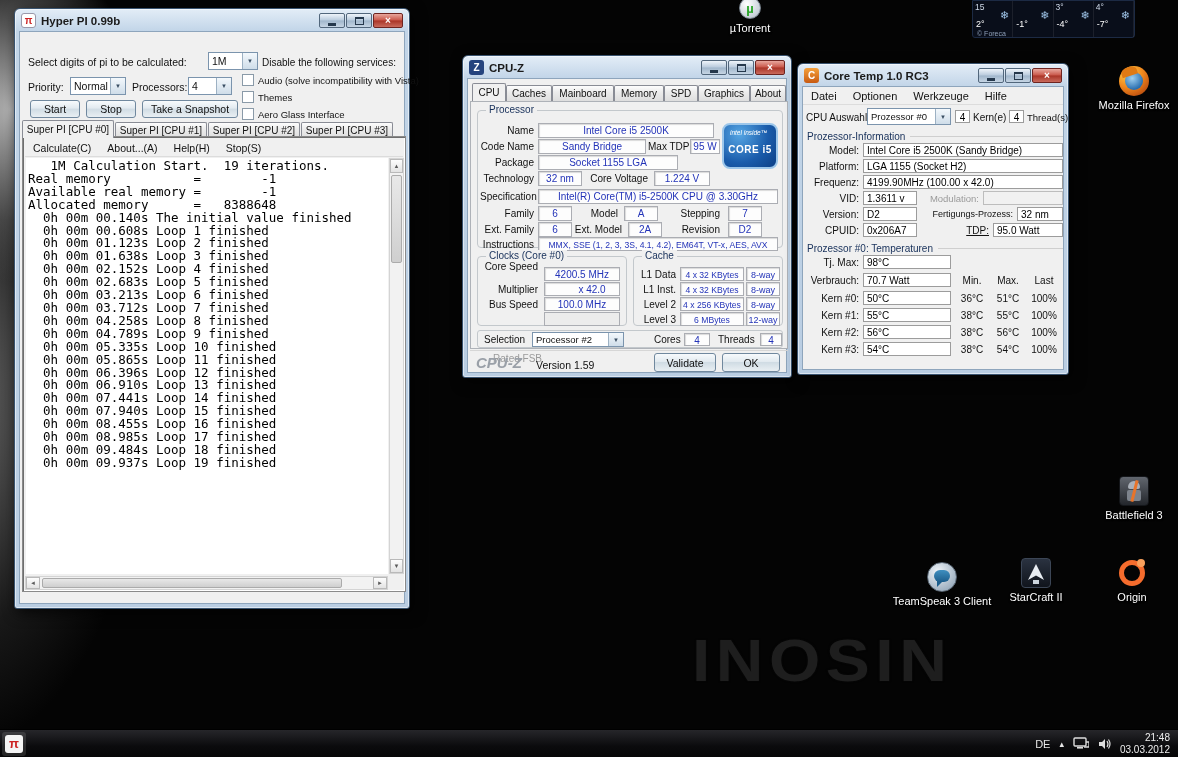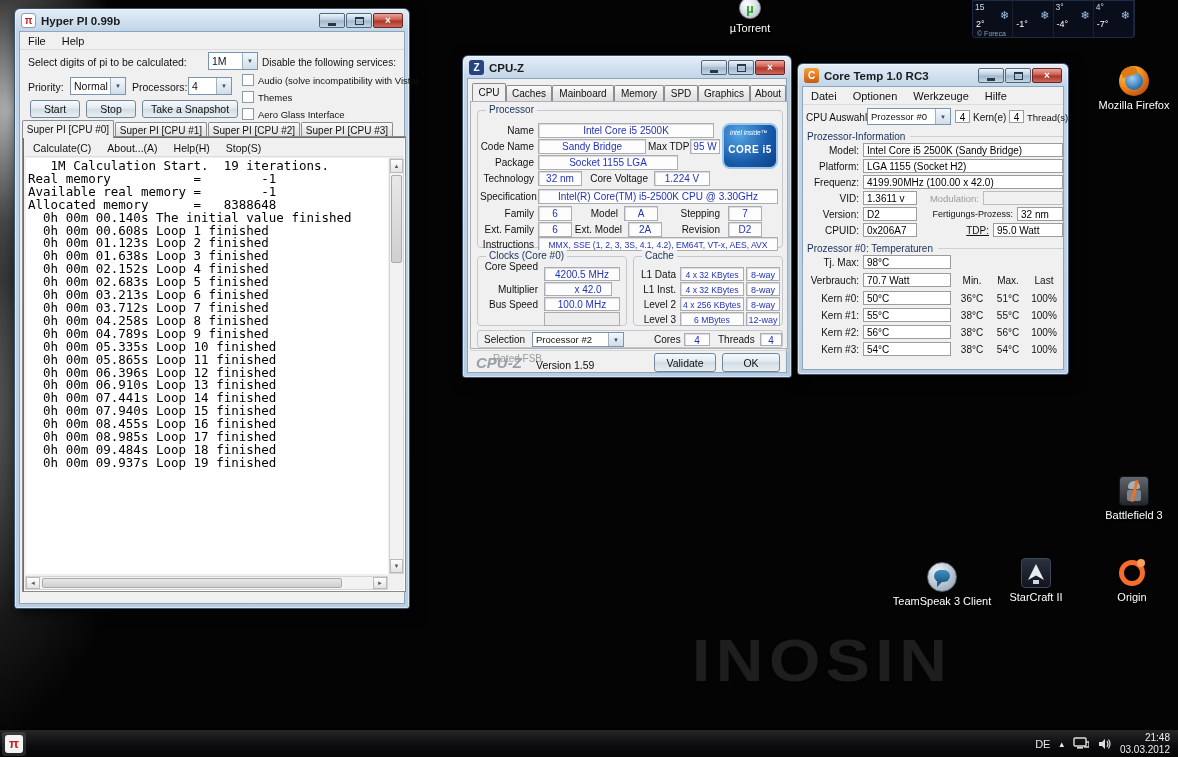--- a/index.html
+++ b/index.html
@@ -211,24 +211,20 @@
         <span class="capbtn">
             <span class="glyph-min"></span>
           </span>
         <span class="capbtn">
             <span class="glyph-max"></span>
           </span>
         <span class="capbtn close">×</span>
       </span>
     </div>
     <div class="winclient">
-      <div class="menubar">
-        <span class="menuitem">File</span>
-        <span class="menuitem">Help</span>
-      </div>
 
       <span class="lbl" style="left:8px; top:24px;">Select digits of pi to be calculated:</span>
       <div class="combo" style="left:188px; top:20px; width:50px; height:18px;">
         <span class="cv">1M</span>
         <span class="ca">▼</span>
       </div>
       <span class="lbl sm" style="left:242px; top:25px;">Disable the following services:</span>
 
       <span class="lbl" style="left:8px; top:49px;">Priority:</span>
       <div class="combo" style="left:50px; top:45px; width:56px; height:18px;">
@@ -363,21 +359,21 @@
           <div class="zfld" style="left:250px; top:111px; width:34px; height:15px;">D2</div>
           <span class="rlbl" style="left:2px; top:128px; width:54px;">Instructions</span>
           <div class="zfld" style="left:60px; top:126px; width:240px; height:14px; font-size:8.6px;">MMX, SSE (1, 2, 3, 3S, 4.1, 4.2), EM64T, VT-x, AES, AVX</div>
         </div>
 
         <div class="grp" style="left:6px; top:154px; width:150px; height:70px;">
           <span class="grp-label">Clocks (Core #0)</span>
           <span class="rlbl" style="left:2px; top:4px; width:58px;">Core Speed</span>
           <div class="zfld" style="left:66px; top:10px; width:76px; height:14px;">4200.5 MHz</div>
           <span class="rlbl" style="left:2px; top:27px; width:58px;">Multiplier</span>
-          <div class="zfld" style="left:66px; top:25px; width:68px; height:14px;padding-left:20px;">x 42.0</div>
+          <div class="zfld" style="left:66px; top:25px; width:76px; height:14px;padding-left:20px;">x 42.0</div>
           <span class="rlbl" style="left:2px; top:42px; width:58px;">Bus Speed</span>
           <div class="zfld" style="left:66px; top:40px; width:76px; height:14px;">100.0 MHz</div>
           <span class="rlbl gray" style="left:6px; top:57px; width:58px;margin-top:39px;">Rated FSB</span>
           <div class="zfld dis" style="left:66px; top:55px; width:76px; height:14px;"></div>
         </div>
 
         <div class="grp" style="left:162px; top:154px; width:150px; height:70px;">
           <span class="grp-label">Cache</span>
           <span class="rlbl" style="left:2px; top:12px; width:40px;">L1 Data</span>
           <div class="zfld" style="left:46px; top:10px; width:64px; height:14px; font-size:8.6px;">4 x 32 KBytes</div>

